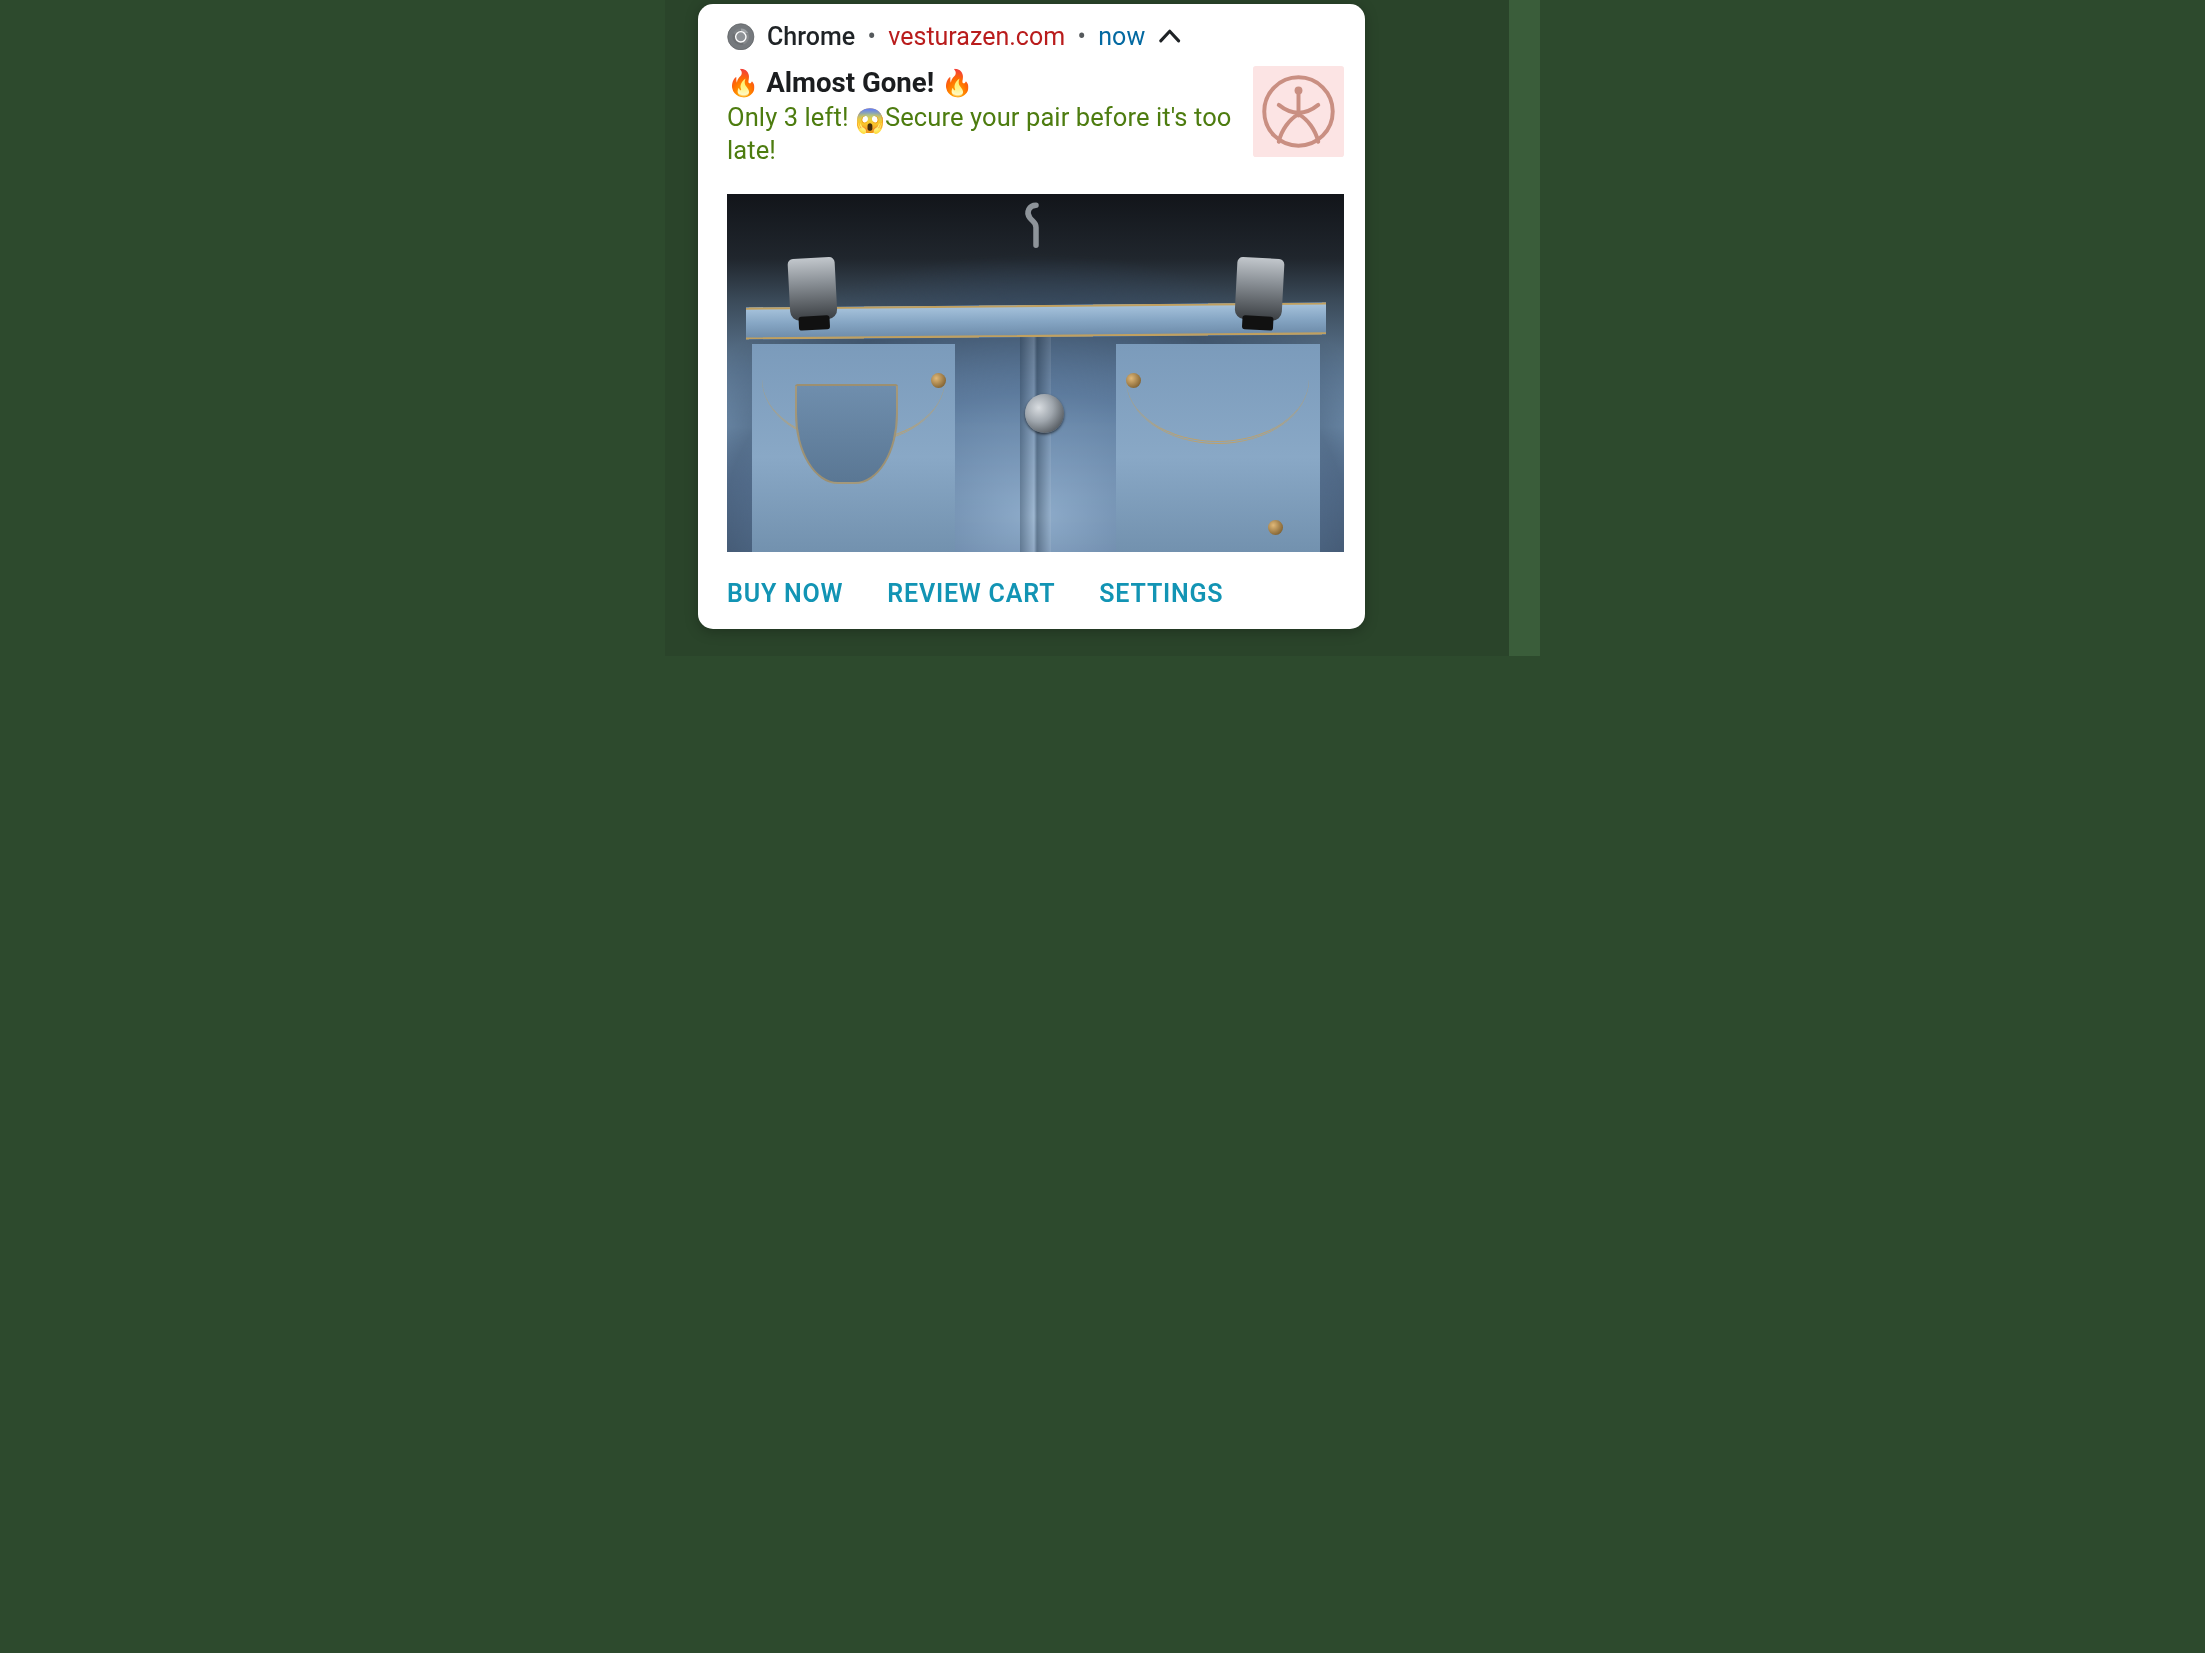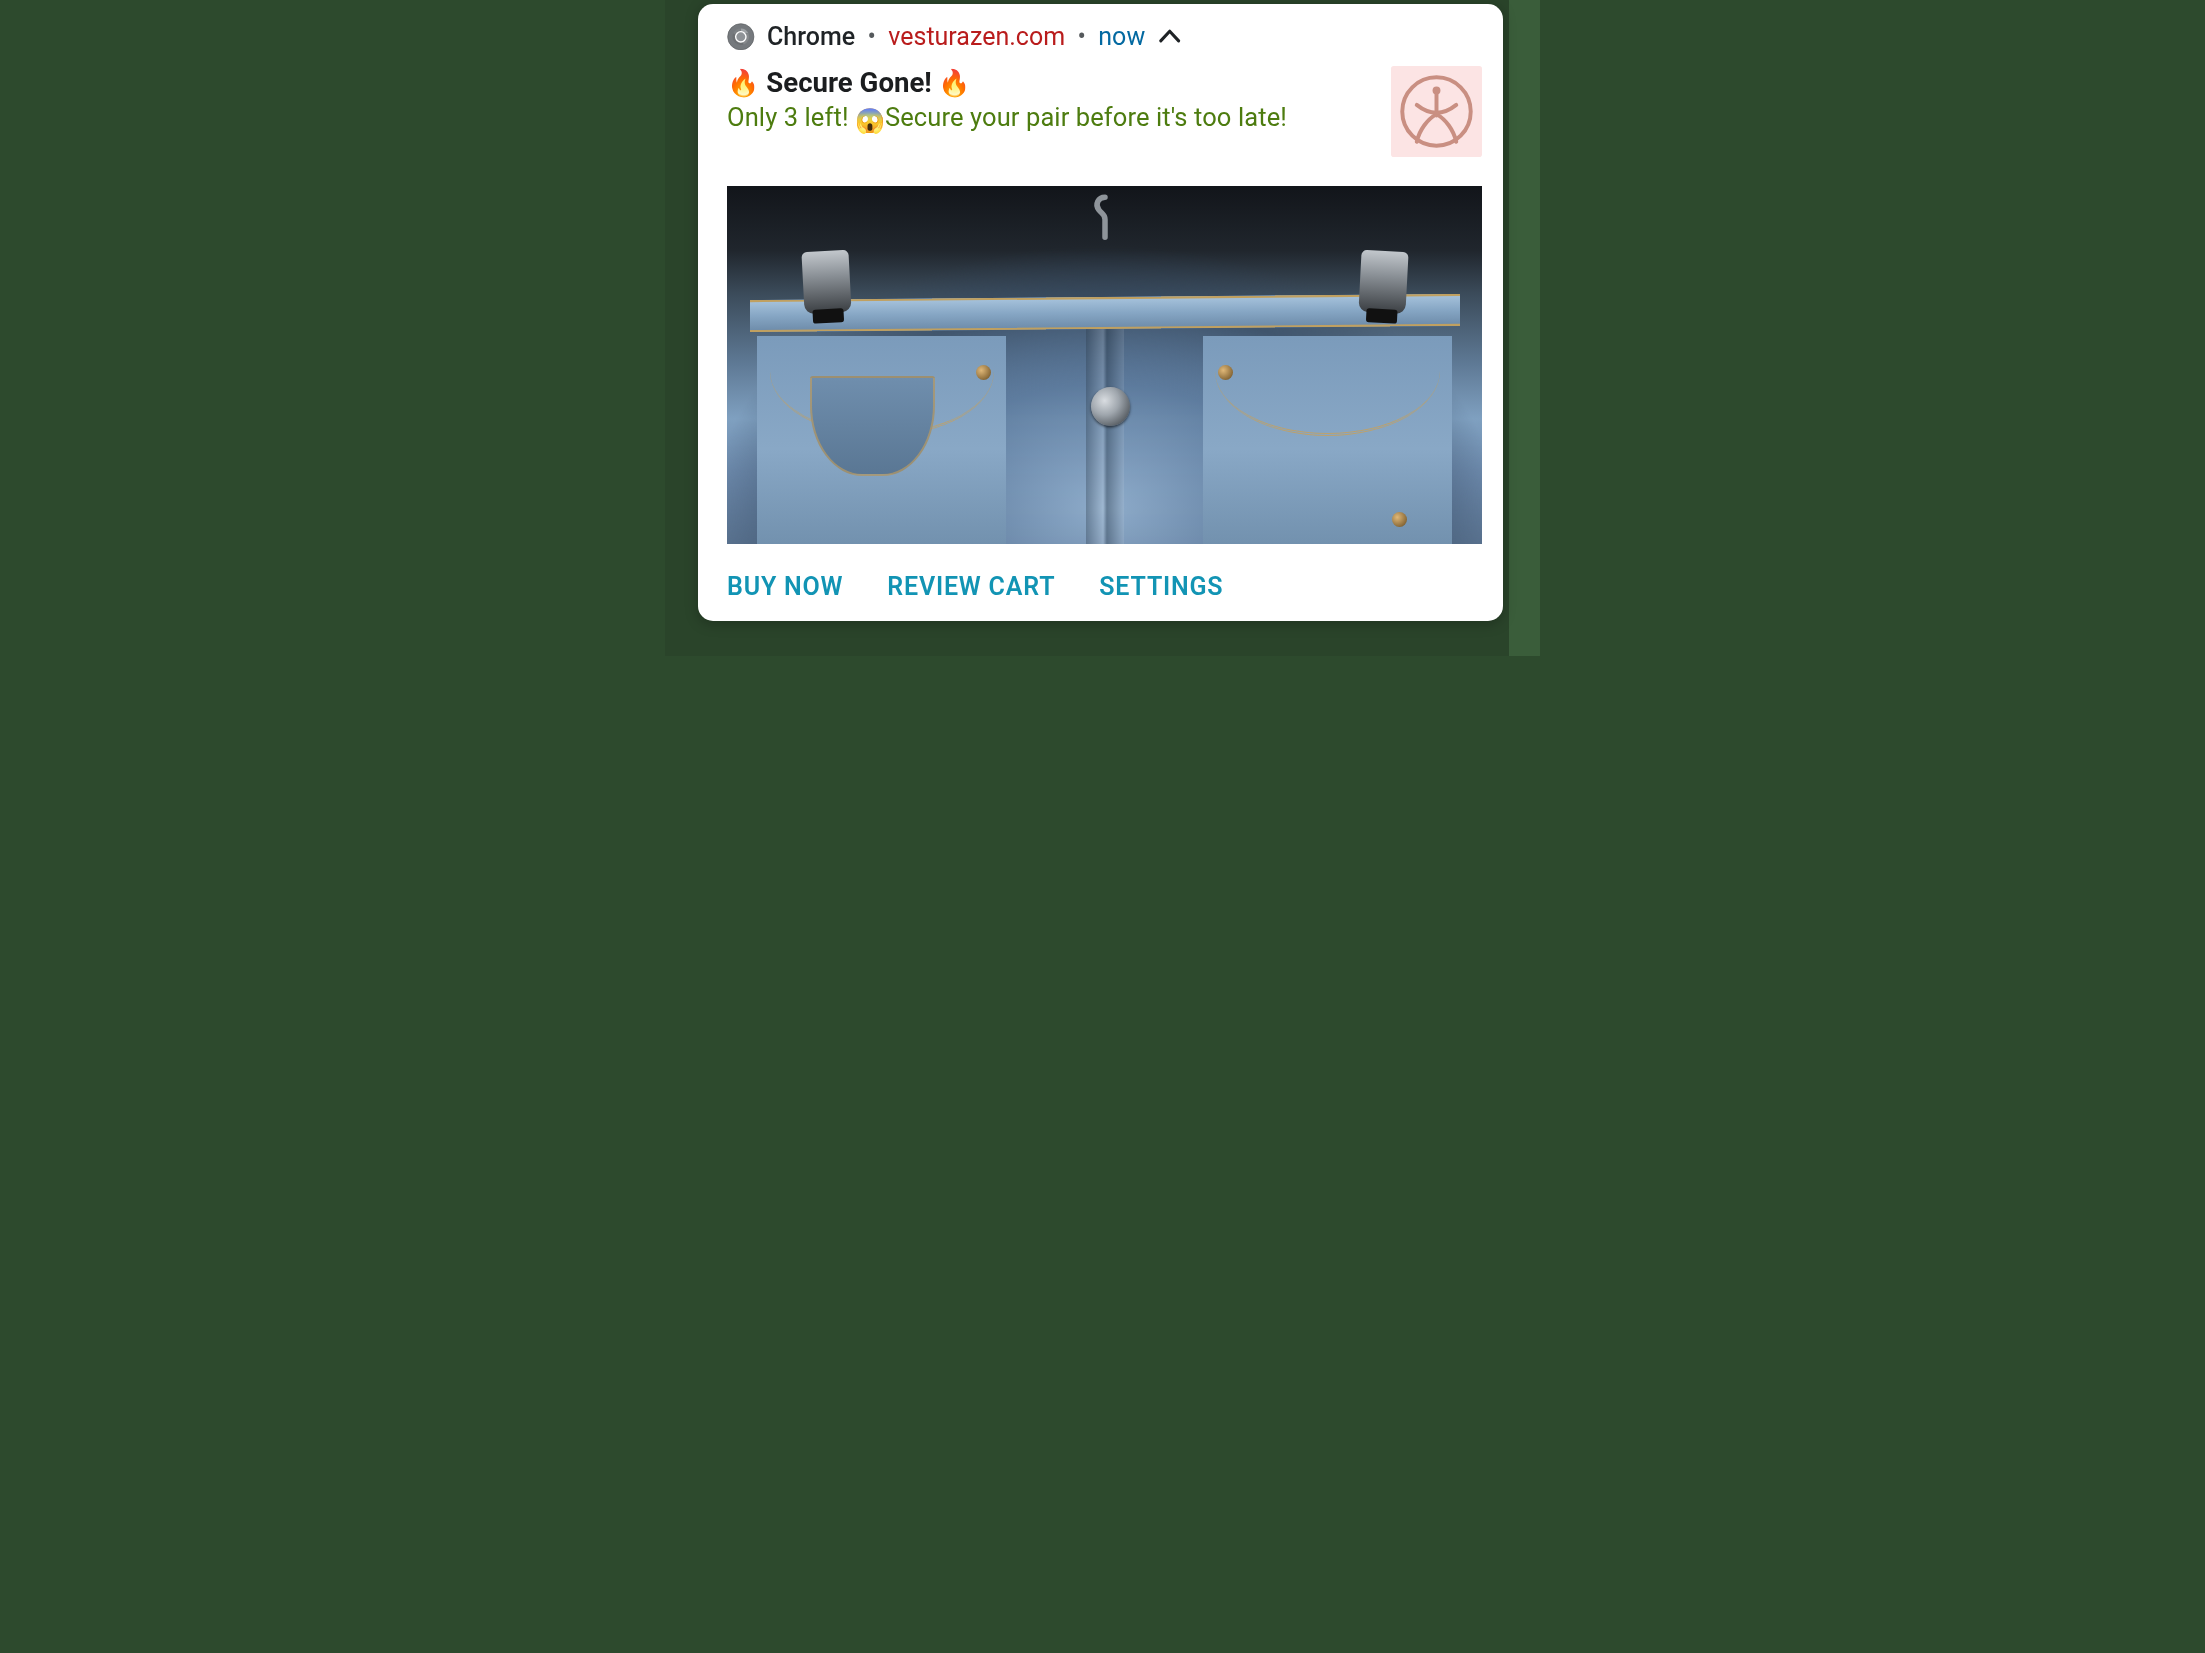--- a/index.html
+++ b/index.html
@@ -13,21 +13,21 @@
   .viewport {
     width: 875px;
     height: 656px;
     margin: 0 auto;
     background: linear-gradient(90deg, #2a442a 0%, #2a442a 96.5%, #3a5d3a 96.5%, #3a5d3a 100%);
     position: relative;
     box-sizing: border-box;
     padding-top: 4.1px;
   }
   .notif-card {
-    width: 805px;
+    width: 667px;
     margin: 0 0 0 33px;
     background: #ffffff;
     border-radius: 15px;
     padding: 18px 0 13.8px 0;
     box-shadow: 0 2.8px 12.4px rgba(0,0,0,0.25);
     box-sizing: border-box;
     position: relative;
   }
   .notif-header {
     display: flex;
@@ -234,21 +234,21 @@
         <svg viewBox="0 0 34 34" width="23.4" height="23.4">
           <polyline points="4,23 17,9 30,23" fill="none" stroke="#1f2326" stroke-width="4.5" stroke-linecap="round" stroke-linejoin="round"></polyline>
         </svg>
       </span>
     </div>
 
     <div class="notif-body">
       <div class="text-col">
         <div class="title-row">
           <span class="emoji">🔥</span>
-          <span>Secure Gone!</span>
+          <span>Almost Gone!</span>
           <span class="emoji">🔥</span>
         </div>
         <div class="subtitle-row">
           <span>Only 3 left! </span><span class="emoji">😱</span><span>Secure your pair before it's too late!</span>
         </div>
       </div>
       <div class="app-logo">
         <svg viewBox="0 0 120 120" width="79" height="79">
           <circle cx="60" cy="60" r="52" fill="none" stroke="#c98f82" stroke-width="6"></circle>
           <circle cx="60" cy="28" r="6" fill="#c98f82"></circle>

